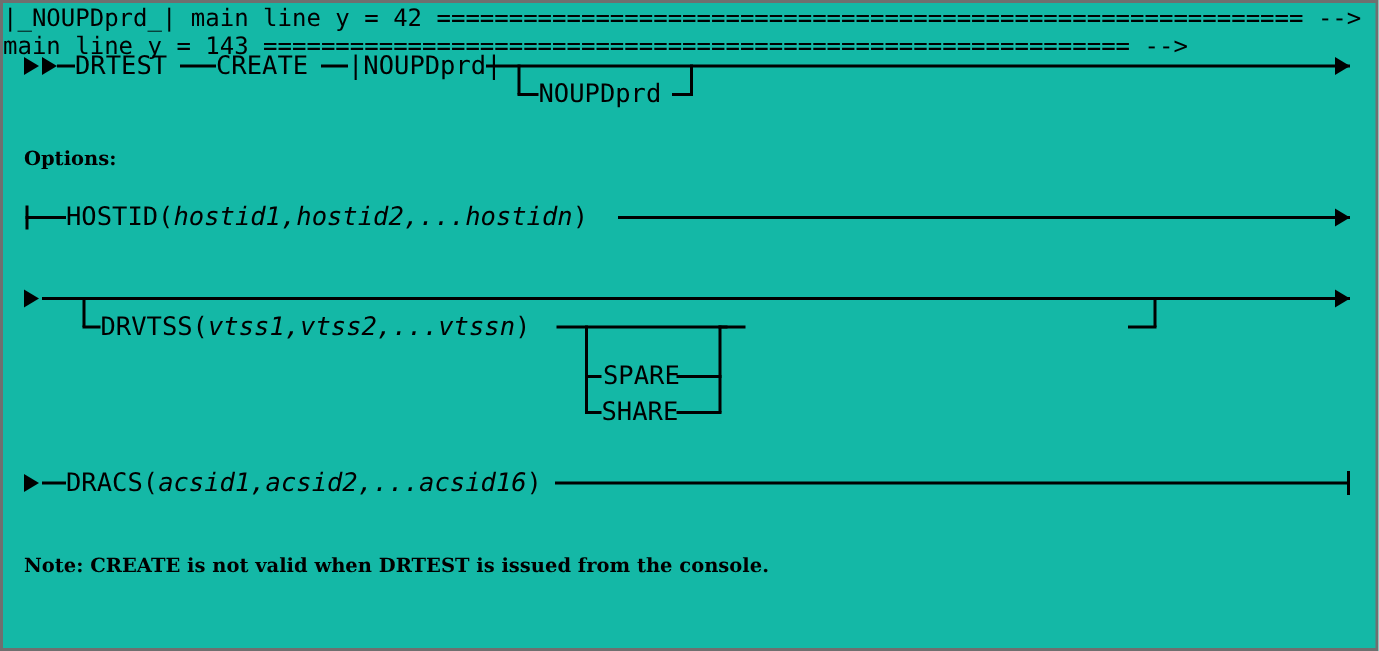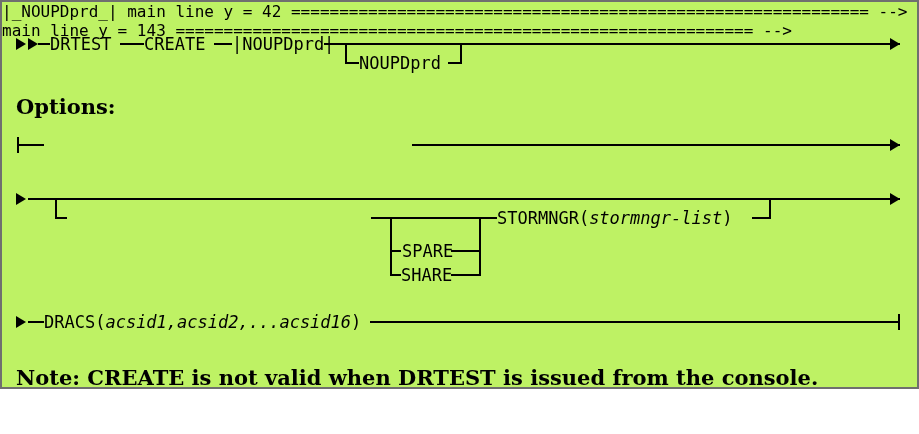--- a/index.html
+++ b/index.html
@@ -3,22 +3,22 @@
 <meta charset="utf-8">
 <style>
   html, body {
     margin: 0;
     padding: 0;
     background: #ffffff;
   }
   #page {
     position: relative;
     width: 919px;
-    height: 389px;
-    background: #bef264;
+    height: 434px;
+    background: #14b8a6;
     border: 2px solid #6f6f6f;
     box-sizing: border-box;
     overflow: hidden;
     font-family: "DejaVu Sans Mono", "Liberation Mono", monospace;
   }
   
   .hline {
     position: absolute;
     height: 0;
     border-top: 2px solid #000000;
@@ -37,21 +37,21 @@
     white-space: pre;
     letter-spacing: 0px;
   }
   .mono i, .ital {
     font-style: italic;
   }
   .serif-bold {
     position: absolute;
     font-family: "DejaVu Serif", "Liberation Serif", serif;
     font-weight: bold;
-    font-size: 21px;
+    font-size: 13px;
     line-height: 18px;
     color: #000000;
     white-space: pre;
   }
   
   .arrow-r {
     position: absolute;
     width: 0;
     height: 0;
     border-top: 6px solid transparent;
@@ -112,54 +112,55 @@
   <div class="serif-bold" style="left:14px; top:96px;">Options:</div>
 
   
        main line y = 143
        ============================================================ --&gt;
 
   
   <div class="tick" style="left:15px; top:135px; height:16px;"></div>
   <div class="hline" style="left:15px; top:142px; width:27px;"></div>
 
+  <span class="mono" style="left:42px; top:135px;"><span>HOSTID(</span><i>hostid1,hostid2,...hostidn</i><span>)</span></span>
 
   <div class="hline" style="left:410px; top:142px; width:488px;"></div>
   <div class="arrow-r" style="left:888px; top:137px;"></div>
 
   
 
   <div class="arrow-r" style="left:14px; top:191px;"></div>
   <div class="hline" style="left:26px; top:196px; width:872px;"></div>
   <div class="arrow-r" style="left:888px; top:191px;"></div>
 
   
   <div class="vline" style="left:53px; top:196px; height:20px;"></div>
   <div class="hline" style="left:53px; top:215px; width:12px;"></div>
 
+  <span class="mono" style="left:65px; top:208px;"><span>DRVTSS(</span><i>vtss1,vtss2,...vtssn</i><span>)</span></span>
 
   
   <div class="hline" style="left:369px; top:215px; width:114px;"></div>
 
   
   <div class="vline" style="left:388px; top:215px; height:58px;"></div>
   <div class="vline" style="left:477px; top:215px; height:58px;"></div>
 
   <div class="hline" style="left:388px; top:248px; width:11px;"></div>
   <span class="mono" style="left:400px; top:241px;">SPARE</span>
   <div class="hline" style="left:449px; top:248px; width:30px;"></div>
 
   <div class="hline" style="left:388px; top:272px; width:11px;"></div>
   <span class="mono" style="left:399px; top:265px;">SHARE</span>
   <div class="hline" style="left:449px; top:272px; width:30px;"></div>
 
   
   <div class="hline" style="left:477px; top:215px; width:18px;"></div>
 
-  <span class="mono" style="left:495px; top:208px;"><span>STORMNGR(</span><i>stormngr-list</i><span>)</span></span>
 
   <div class="hline" style="left:750px; top:215px; width:19px;"></div>
   <div class="vline" style="left:767px; top:196px; height:20px;"></div>
 
   
 
   <div class="arrow-r" style="left:14px; top:314px;"></div>
   <div class="hline" style="left:26px; top:319px; width:16px;"></div>
 
   <span class="mono" style="left:42px; top:312px;"><span>DRACS(</span><i>acsid1,acsid2,...acsid16</i><span>)</span></span>

